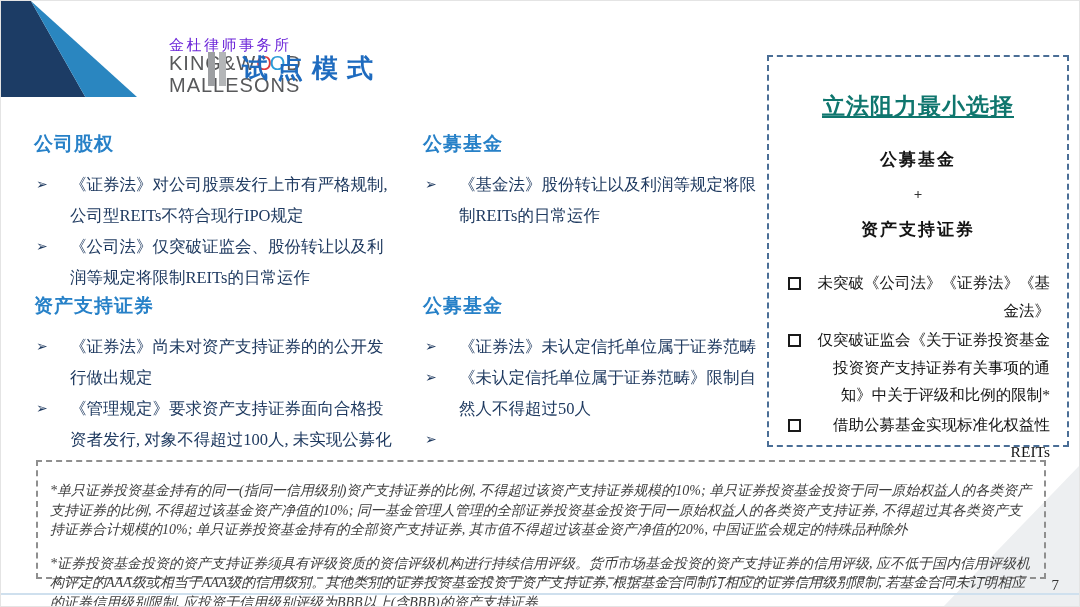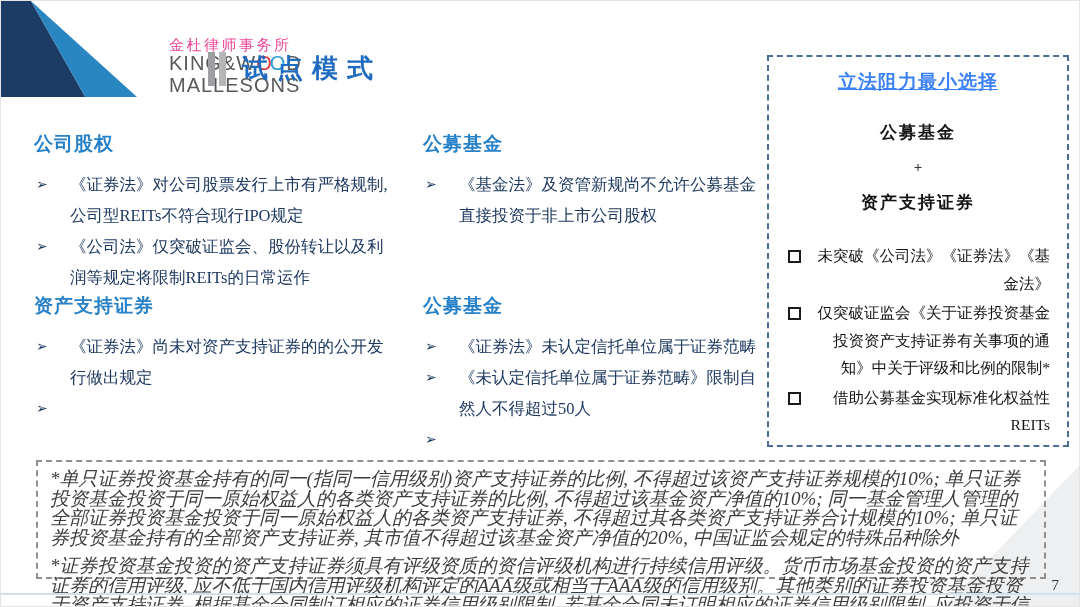--- a/index.html
+++ b/index.html
@@ -10,21 +10,21 @@
   }
   
   .logo-mark{position:absolute;left:0;top:0;width:136px;height:96px;}
   .logo-mark .navy{position:absolute;inset:0;background:#1c3c65;
     clip-path:polygon(0 0,22% 0,62% 100%,0 100%);}
   .logo-mark .lblue{position:absolute;inset:0;background:#2a86c0;
     clip-path:polygon(22% 0,100% 100%,62% 100%);}
   
   .logo-text{position:absolute;left:168px;top:36px;
     font-family:"Liberation Sans","DejaVu Sans",sans-serif;line-height:1.08;}
-  .logo-cn{font-size:15px;color:#ec4899;letter-spacing:2.5px;}
+  .logo-cn{font-size:15px;color:#6d28d9;letter-spacing:2.5px;}
   .logo-en{font-size:20px;color:#58595b;letter-spacing:1px;}
   .logo-o-red{color:#e03a3e;margin-right:-3px;}
   .logo-o-blue{color:#2b9cd8;}
   
   .title-group{position:absolute;left:207px;top:50px;display:flex;align-items:center;}
   .title-bar{width:7px;height:34px;background:#9d9fa2;margin-right:4px;}
   .title-bar.b2{background:#b4b6b8;}
   .page-title{margin-left:12px;font-family:Liberation Sans, sans-serif;
     font-weight:bold;font-size:26px;color:#1e6bbf;letter-spacing:9px;}
   
@@ -36,36 +36,36 @@
     line-height:31px;color:#1f3a60;}
   .section .marker{position:absolute;left:2px;top:0;font-size:14px;color:#1f3a60;}
   .sec-company{left:33px;top:130px;width:362px;}
   .sec-abs{left:33px;top:292px;width:362px;}
   .sec-fund{left:422px;top:130px;width:348px;}
   .sec-trust{left:422px;top:292px;width:348px;}
   
   .highlight-box{position:absolute;left:766px;top:54px;width:302px;height:392px;
     box-sizing:border-box;border:2px dashed #4a6e96;background:#fff;
     padding:12px 17px 0 17px;z-index:2;}
-  .hb-title{text-align:center;margin-top:0;font-family:"Liberation Sans","DejaVu Sans",sans-serif;
-    font-weight:bold;font-size:19px;color:#3b82f6;text-decoration:underline;letter-spacing:1px;}
+  .hb-title{text-align:center;margin-top:22px;font-family:"Liberation Sans","DejaVu Sans",sans-serif;
+    font-weight:bold;font-size:23px;color:#0f766e;text-decoration:underline;letter-spacing:1px;}
   .hb-option{text-align:center;font-weight:bold;font-size:17px;color:#141414;
     font-family:"Liberation Sans","DejaVu Sans",sans-serif;letter-spacing:2px;}
   .hb-option.top{margin-top:26px;}
   .hb-plus{text-align:center;font-weight:bold;font-size:15px;color:#333;margin-top:15px;}
   .hb-option.bottom{margin-top:15px;}
   .hb-items{list-style:none;margin:28px 0 0 0;padding:0;text-align:right;}
   .hb-items li{position:relative;padding-left:31px;font-size:15.5px;line-height:27.5px;
     color:#141414;margin-bottom:2px;}
   .checkbox{position:absolute;left:2px;top:8px;width:9px;height:9px;
     border:2px solid #1a1a1a;background:#fff;}
   
   .footnote-box{position:absolute;left:35px;top:459px;width:1010px;height:119px;
     box-sizing:border-box;border:2px dashed #8f8f8f;padding:5px 12px 0 12px;z-index:1;}
-  .footnote-box p{margin:2px 0 9px 0;font-style:italic;font-size:19px;
+  .footnote-box p{margin:14px 0 9px 0;font-style:italic;font-size:14px;
     line-height:19.5px;color:#3d3d3d;}
   
   .bottom-line{position:absolute;left:0;right:0;top:592px;height:2px;
     background:#cfe0ee;z-index:3;}
   .page-number{position:absolute;right:20px;top:576px;font-size:15px;color:#333;z-index:4;}
   .corner-triangle{position:absolute;right:0;bottom:0;width:135px;height:140px;
     background:#edeff1;clip-path:polygon(100% 0,100% 100%,0 100%);z-index:0;}
 </style>
 </head>
 <body>
@@ -104,30 +104,31 @@
 
   <div class="section sec-abs">
     <h3>资产支持证券</h3>
     <ul>
       <li>
         <span class="marker">➢</span>
         <span>《证券法》尚未对资产支持证券的的公开发行做出规定</span>
       </li>
       <li>
         <span class="marker">➢</span>
+        <span>《管理规定》要求资产支持证券面向合格投资者发行, 对象不得超过100人, 未实现公募化</span>
       </li>
     </ul>
   </div>
 
   <div class="section sec-fund">
     <h3>公募基金</h3>
     <ul>
       <li>
         <span class="marker">➢</span>
-        <span>《基金法》及资管新规尚不允许公募基金直接投资于非上市公司股权</span>
+        <span>《基金法》股份转让以及利润等规定将限制REITs的日常运作</span>
       </li>
     </ul>
   </div>
 
   <div class="section sec-trust">
     <h3>公募基金</h3>
     <ul>
       <li>
         <span class="marker">➢</span>
         <span>《证券法》未认定信托单位属于证券范畴</span>

